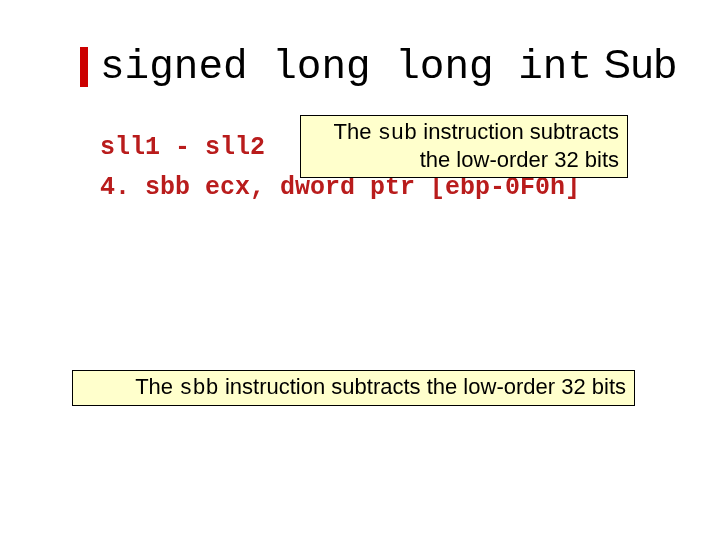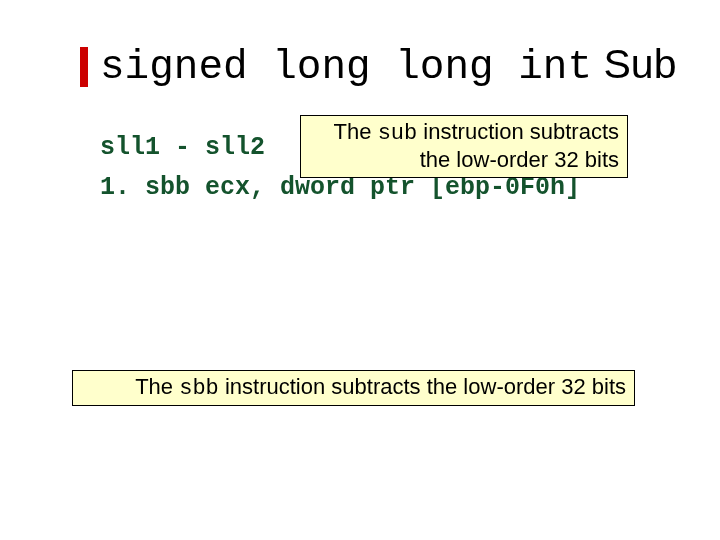--- a/index.html
+++ b/index.html
@@ -40,21 +40,21 @@
   }
   .codeblock {
     position: absolute;
     top: 128px;
     left: 100px;
     font-family: "Courier New", Courier, monospace;
     font-weight: bold;
     font-size: 25px;
     line-height: 40px;
     white-space: pre;
-    color: #14532d;
+    color: #b91c1c;
   }
   .callout {
     position: absolute;
     background: #ffffcc;
     border: 1px solid #000;
     padding: 3px 8px;
     font-family: Arial, Helvetica, sans-serif;
     font-size: 22px;
     line-height: 1.2;
     text-align: right;
@@ -84,21 +84,21 @@
 <body>
 
 <div class="slide">
 
   <div class="accent"></div>
 
   <div class="title">
     <span class="mono">signed long long int</span><span class="sans"> Sub</span>
   </div>
 
-  <div class="codeblock"><div>sll1 - sll2</div><div>1. sbb ecx, dword ptr [ebp-0F0h]</div></div>
+  <div class="codeblock"><div>sll1 - sll2</div><div>4. sbb ecx, dword ptr [ebp-0F0h]</div></div>
 
   <div class="callout callout-top">
     <span>The </span><span class="mono-inline">sub</span><span> instruction subtracts the low-order 32 bits</span>
   </div>
 
   <div class="callout callout-bot">
     <span>The </span><span class="mono-inline">sbb</span><span> instruction subtracts the low-order 32 bits</span>
   </div>
 
 

